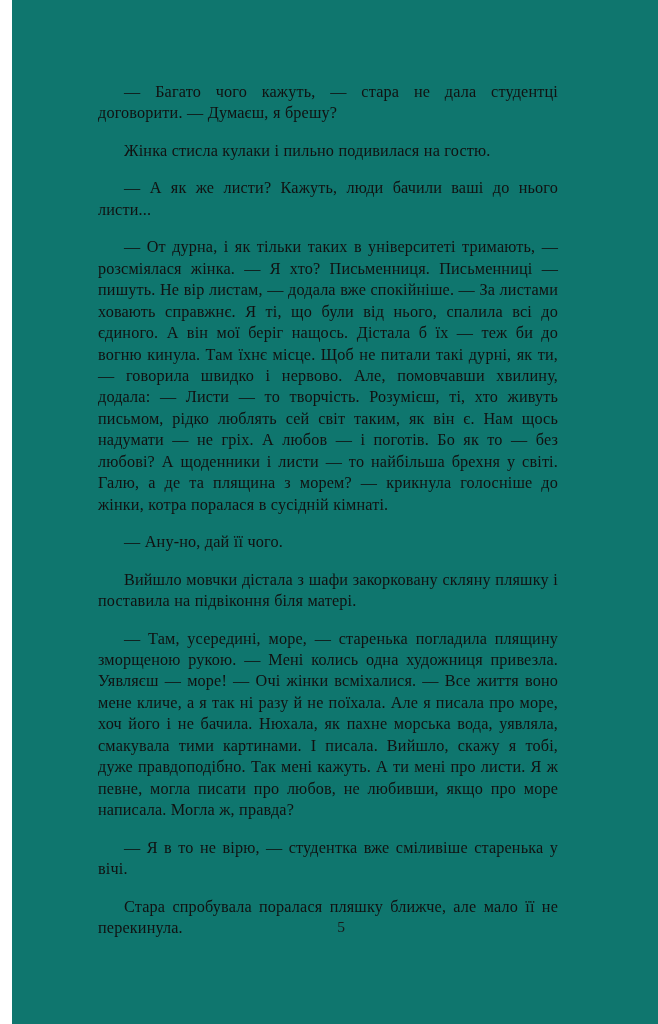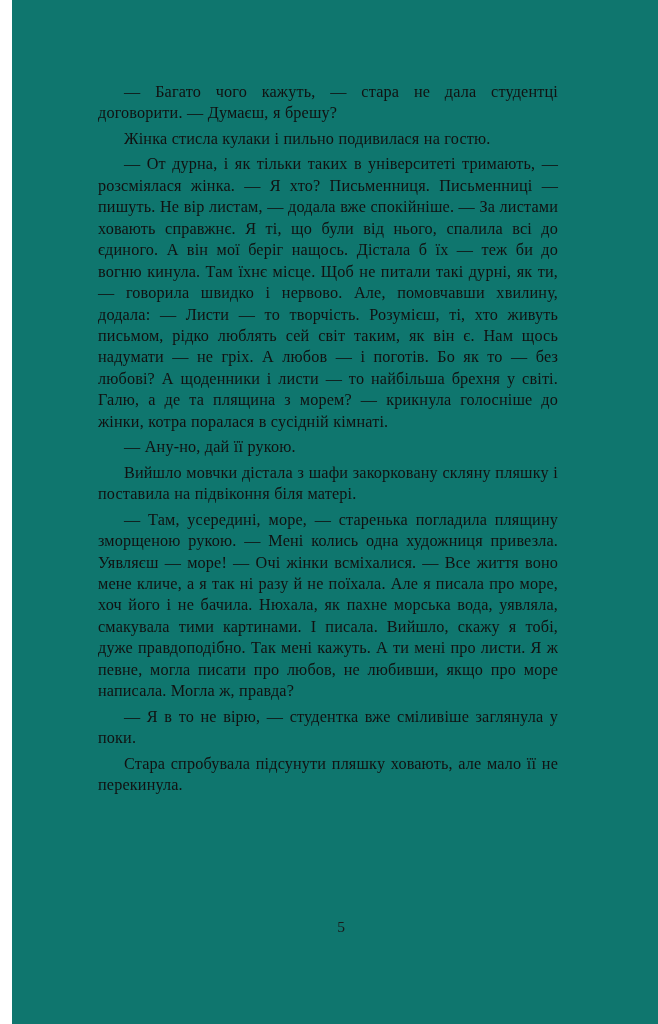--- a/index.html
+++ b/index.html
@@ -40,21 +40,21 @@
     text-align: justify;
     font-size: 16.2px;
     line-height: 21.45px;
     letter-spacing: 0.01em;
     word-spacing: 0.01em;
     hyphens: manual;
     -webkit-hyphens: manual;
   }
 
   .para + .para {
-    margin-top: 4px;
+    margin-top: 16px;
   }
 
   .folio {
     position: absolute;
     left: 0;
     top: 917px;
     width: 658px;
     text-align: center;
     font-size: 15.5px;
     line-height: 20px;
@@ -62,23 +62,24 @@
   }
 </style>
 </head>
 <body>
 
 <div class="page">
 
   <div class="textblock">
     <p class="para">— Багато чого кажуть, — стара не дала студентці договорити. — Думаєш, я брешу?</p>
     <p class="para">Жінка стисла кулаки і пильно подивилася на гостю.</p>
+    <p class="para">— А як же листи? Кажуть, люди бачили ваші до нього листи...</p>
     <p class="para">— От дурна, і як тільки таких в університеті тримають, — розсміялася жінка. — Я хто? Письменниця. Письменниці — пишуть. Не вір листам, — додала вже спокійніше. — За листами ховають справжнє. Я ті, що були від нього, спалила всі до єдиного. А він мої беріг нащось. Дістала б їх — теж би до вогню кинула. Там їхнє місце. Щоб не питали такі дурні, як ти, — говорила швидко і нервово. Але, помовчавши хвилину, додала: — Листи — то творчість. Розумієш, ті, хто живуть письмом, рідко люблять сей світ таким, як він є. Нам щось надумати — не гріх. А любов — і поготів. Бо як то — без любові? А щоденники і листи — то найбільша брехня у світі. Галю, а де та плящина з морем? — крикнула голосніше до жінки, котра поралася в сусідній кімнаті.</p>
-    <p class="para">— Ану-но, дай її рукою.</p>
+    <p class="para">— Ану-но, дай її чого.</p>
     <p class="para">Вийшло мовчки дістала з шафи закорковану скляну пляшку і поставила на підвіконня біля матері.</p>
     <p class="para">— Там, усередині, море, — старенька погладила плящину зморщеною рукою. — Мені колись одна художниця привезла. Уявляєш — море! — Очі жінки всміхалися. — Все життя воно мене кличе, а я так ні разу й не поїхала. Але я писала про море, хоч його і не бачила. Нюхала, як пахне морська вода, уявляла, смакувала тими картинами. І писала. Вийшло, скажу я тобі, дуже правдоподібно. Так мені кажуть. А ти мені про листи. Я ж певне, могла писати про любов, не любивши, якщо про море написала. Могла ж, правда?</p>
-    <p class="para">— Я в то не вірю, — студентка вже сміливіше заглянула у поки.</p>
-    <p class="para">Стара спробувала підсунути пляшку ховають, але мало її не перекинула.</p>
+    <p class="para">— Я в то не вірю, — студентка вже сміливіше старенька у вічі.</p>
+    <p class="para">Стара спробувала поралася пляшку ближче, але мало її не перекинула.</p>
   </div>
 
   <div class="folio">5</div>
 
 </div>
 
 </body></html>

